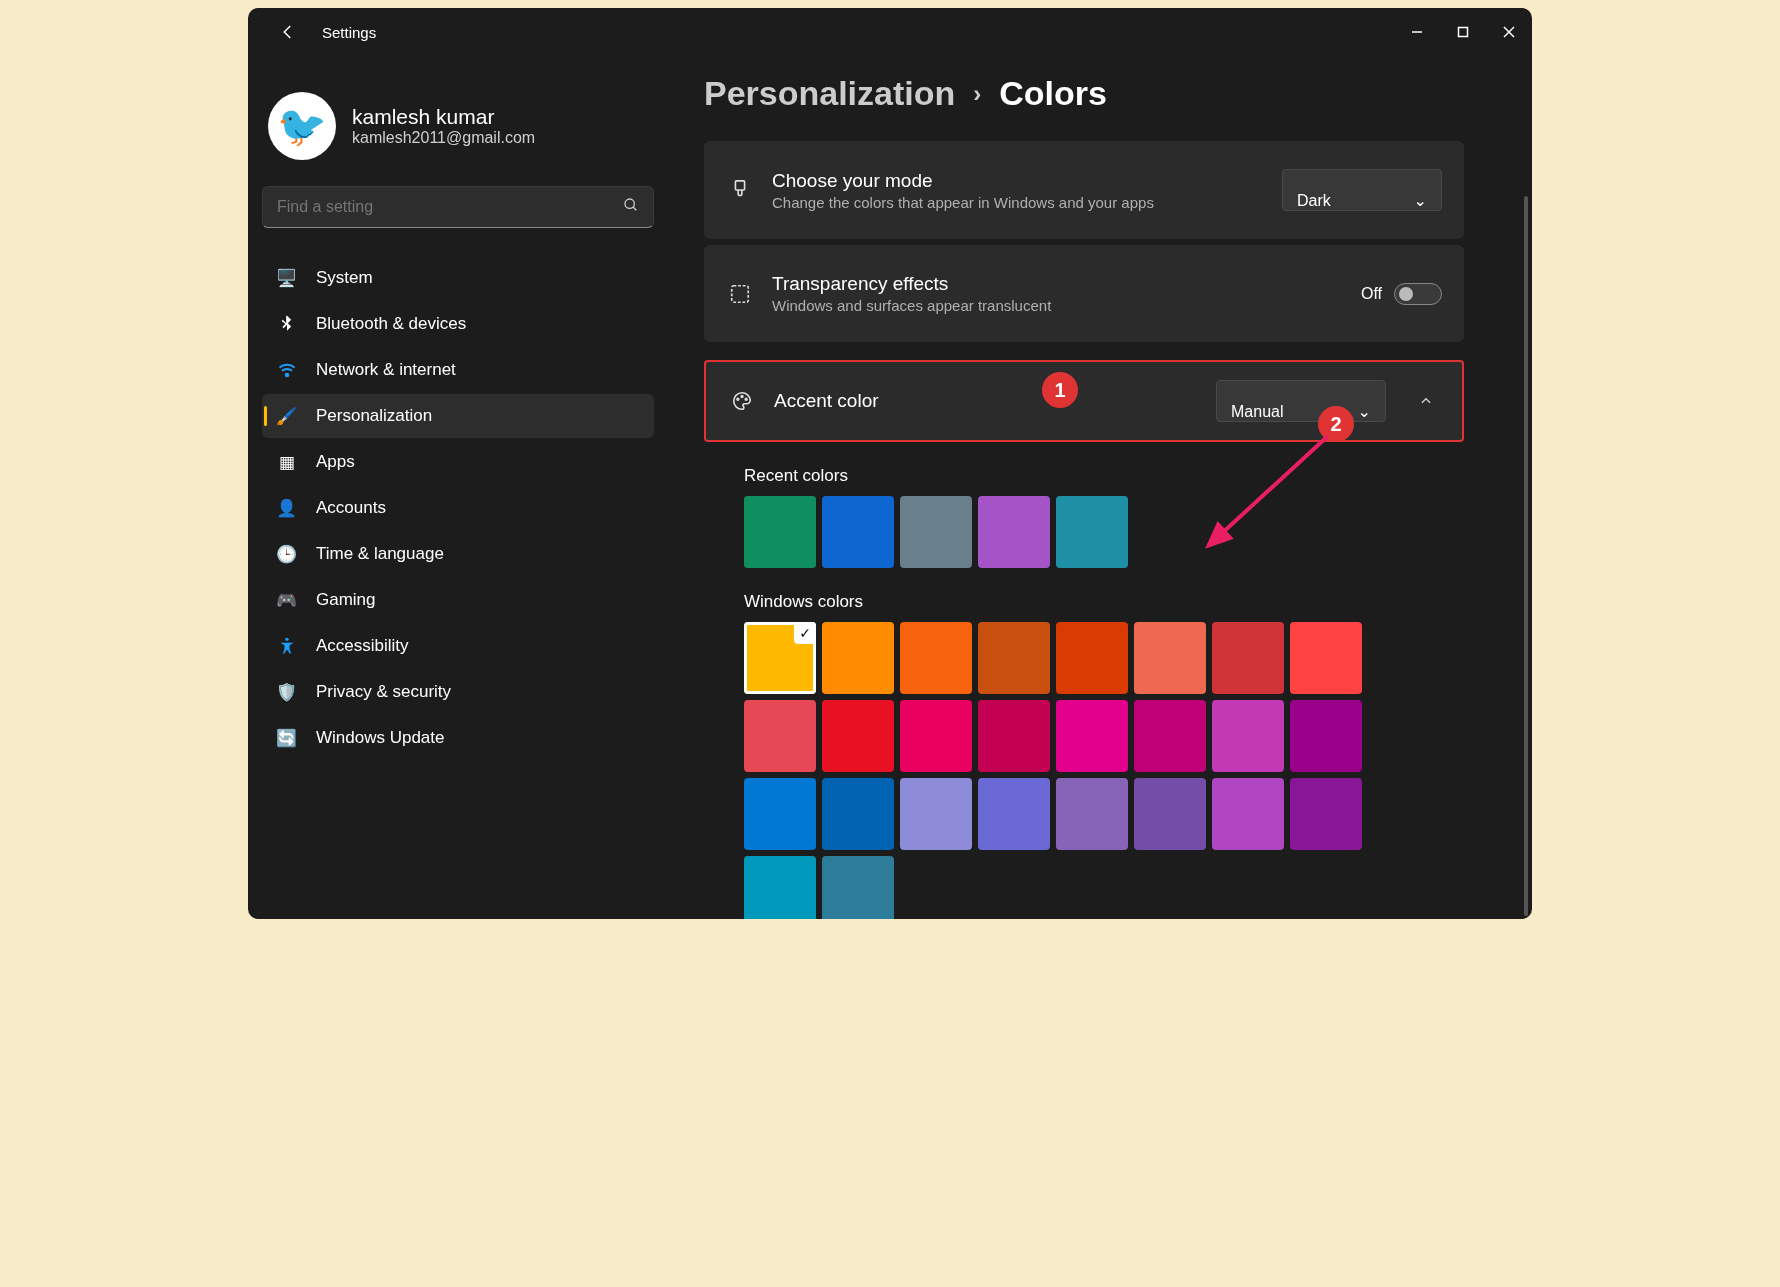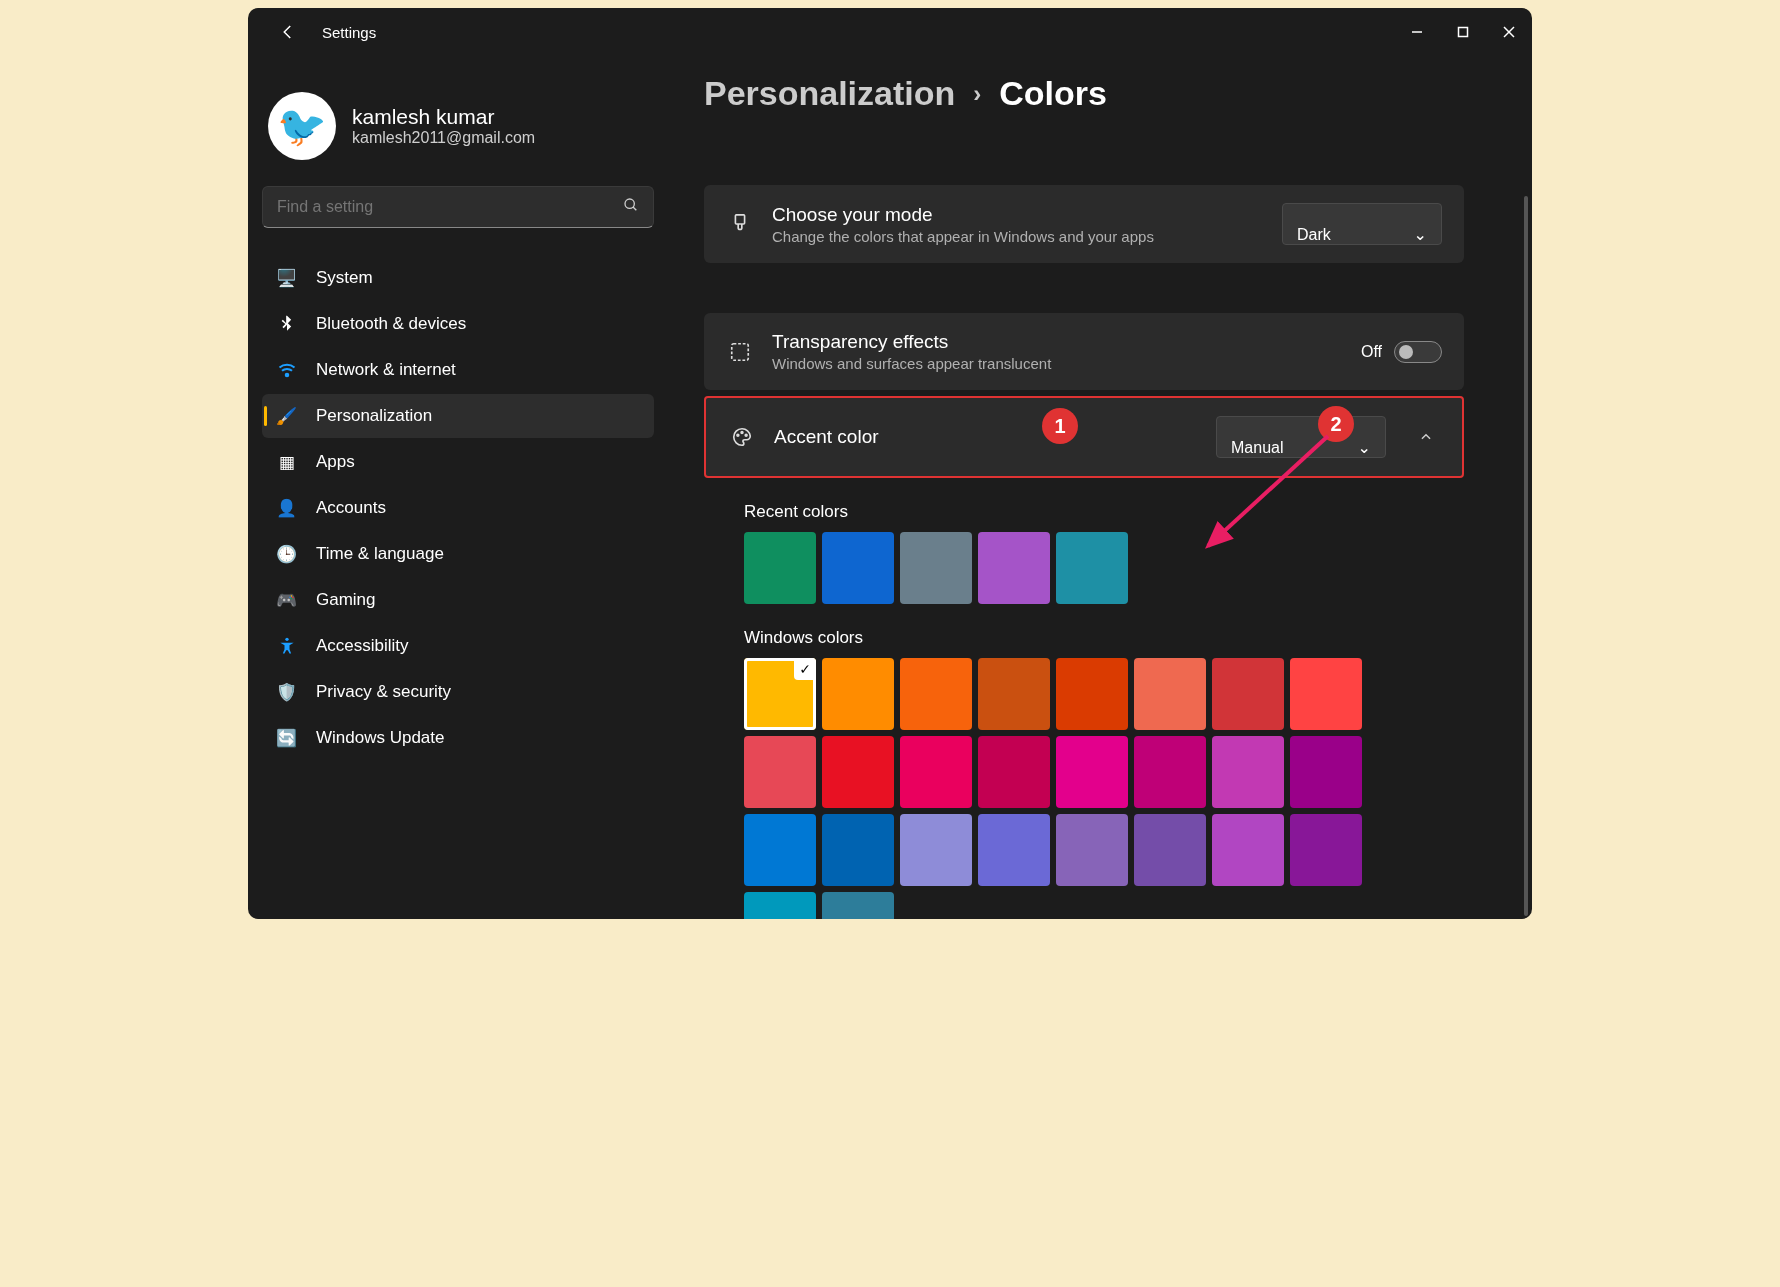--- a/index.html
+++ b/index.html
@@ -48,31 +48,31 @@
   .navlist { display:flex; flex-direction:column; gap:2px; margin-top:8px;}
   .navitem { display:flex; align-items:center; gap:18px; height:44px; padding:0 14px; border-radius:6px; cursor:pointer; font-size:17px;}
   .navitem.active { background:#2d2d2d; position:relative;}
   .navitem.active::before { content:""; position:absolute; left:2px; top:12px; bottom:12px; width:3px; background:#ffb900; border-radius:2px; }
   .navicon { width:22px; height:22px; display:flex; align-items:center; justify-content:center; font-size:18px;}
   .main { flex:1; padding: 18px 8px 0 36px; overflow:hidden; position:relative;}
   .breadcrumb { display:flex; align-items:center; gap:18px; font-size:34px; font-weight:600; margin-bottom:28px;}
   .bc-parent { color:#ccc; cursor:pointer;}
   .bc-sep { font-size:24px; color:#ccc;}
   .cards { display:flex; flex-direction:column; gap:6px; width: 760px;}
-  .card { background:#2b2b2b; border-radius:6px; padding:18px 22px; display:flex; align-items:center; gap:18px;margin-top:44px;}
+  .card { background:#2b2b2b; border-radius:6px; padding:28px 22px; display:flex; align-items:center; gap:18px;}
   .card-icon { width:28px; display:flex; justify-content:center; font-size:20px; color:#ddd;}
   .card-text { flex:1; }
   .card-title { font-size:19px; }
   .card-sub { font-size:15px; color:#b0b0b0; margin-top:2px;}
   .dropdown { background:#383838; border:1px solid #4a4a4a; border-radius:4px; height:42px; min-width:160px; padding:0 14px; display:flex; align-items:flex-end; justify-content:space-between; gap:20px; cursor:pointer; font-size:16px;}
   .toggle-area { display:flex; align-items:center; gap:12px;}
   .toggle { width:48px; height:22px; border-radius:11px; border:1px solid #888; background:#3a3a3a; position:relative; cursor:pointer;}
   .toggle .knob { width:14px; height:14px; border-radius:50%; background:#bbb; position:absolute; top:3px; left:4px;}
   .toggle-label { font-size:16px; }
-  .accent-card { border:2px solid #e03333; border-radius:4px; background:#2b2b2b; padding:18px 22px; display:flex; align-items:center; gap:18px;}
+  .accent-card { border:2px solid #e03333; border-radius:4px; background:#2b2b2b; padding:18px 22px; display:flex; align-items:center; gap:18px;margin-top:12px;}
   .expand-btn { width:28px; height:28px; display:flex; align-items:center; justify-content:center; font-size:14px; color:#ccc; cursor:pointer; margin-left:8px;}
   .section-label { font-size:17px; margin: 24px 0 10px 40px;}
   .swatches { display:flex; gap:6px; margin-left:40px; flex-wrap:wrap; width: 640px;}
   .sw { width:72px; height:72px; border-radius:4px; cursor:pointer; position:relative;}
   .sw.selected { outline:3px solid #fff; outline-offset:-3px;}
   .sw.selected::after { content:"✓"; position:absolute; top:0; right:0; width:22px; height:22px; background:#fff; color:#000; font-size:14px; display:flex; align-items:center; justify-content:center; border-radius:0 4px 0 4px;}
   .scrollbar { position:absolute; right:4px; top:140px; width:4px; height:720px; background:#555; border-radius:2px;}
   .callout { position:absolute; width:36px; height:36px; border-radius:50%; background:#e03333; color:#fff; display:flex; align-items:center; justify-content:center; font-size:20px; font-weight:600;}
   .arrow-svg { position:absolute; pointer-events:none;}
 </style>

